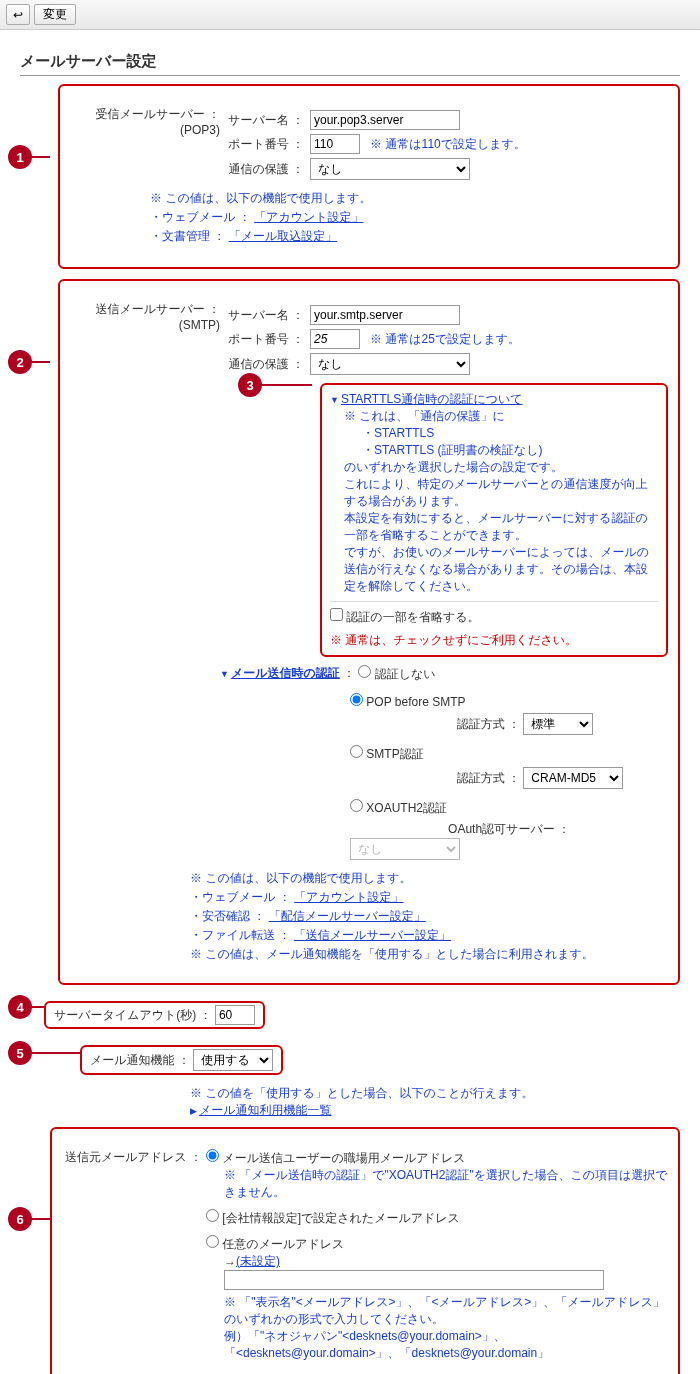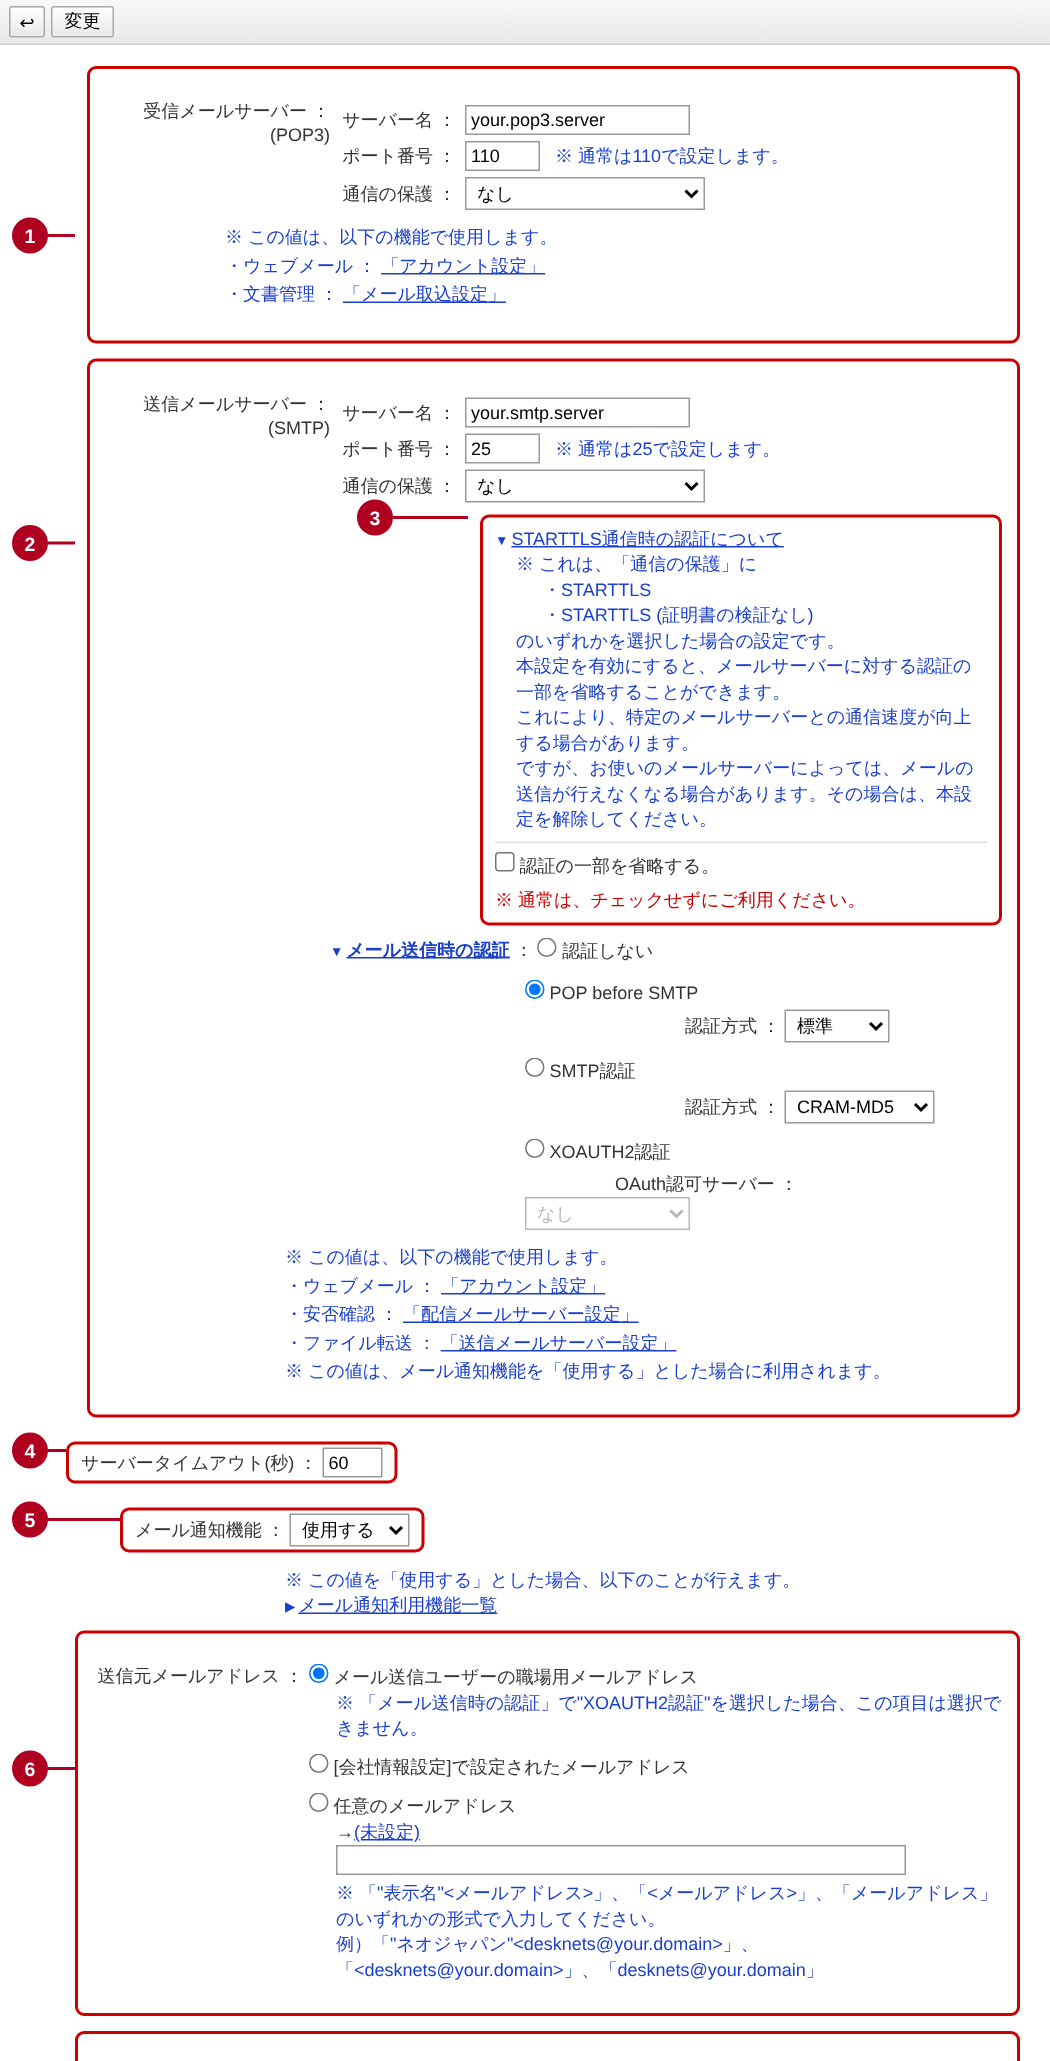--- a/index.html
+++ b/index.html
@@ -14,36 +14,37 @@
 .callout { position:absolute; width:24px; height:24px; background:#b00020; border-radius:50%; color:#fff; font-weight:bold; display:flex; align-items:center; justify-content:center; font-size:13px; z-index:5; }
 .callout-line { position:absolute; height:2px; background:#b00020; z-index:4; }
 .row { display:flex; align-items:center; margin:4px 0; }
 .note-blue { color: #1a3fcf; font-size:12px; }
 .note-red { color: #c00; font-size:12px; }
 .link { color: #1a3fcf; text-decoration: underline; cursor:pointer; }
 input[type=text], input[type=password], select { font-size:12px; padding:1px 3px; border:1px solid #999; background:#fff; }
 input[type=text] { height:20px; }
 select { height:22px; }
 .sub-lbl { display:inline-block; width:110px; text-align:right; margin-left: 60px; }
-.sub-lbl2 { display:inline-block; width:160px; text-align:left; margin-left: 60px; }
+.sub-lbl2 { display:inline-block; width:160px; text-align:right; margin-left: 60px; }
 .triangle-right::before { content:"▶"; font-size:9px; color:#1a3fcf; margin-right:2px; }
 .triangle-down::before { content:"▼"; font-size:9px; color:#1a3fcf; margin-right:2px; }
 .bullet { color:#1a3fcf; }
 .small-row { margin:2px 0; }
 </style>
 </head>
 <body>
 
 <div class="toolbar">
   <button class="back-btn">↩</button>
   <button>変更</button>
 </div>
 
 <div class="content">
 
+  <div class="section-title">メールサーバー設定</div>
 
   <div class="callout" style="left:8px; top:115px;">1</div>
   <div class="callout-line" style="left:32px; top:126px; width:18px;"></div>
 
   <div class="red-box">
     <div style="display:flex;">
       <div style="width:150px; text-align:right;">
         <div>受信メールサーバー ：</div>
         <div>(POP3)</div>
       </div>
@@ -79,42 +80,42 @@
         <div>送信メールサーバー ：</div>
         <div>(SMTP)</div>
       </div>
       <div style="flex:1;">
         <div class="row">
           <span style="width:90px; text-align:right; padding-right:6px;">サーバー名 ：</span>
           <input type="text" style="width: 150px;" value="your.smtp.server">
         </div>
         <div class="row">
           <span style="width:90px; text-align:right; padding-right:6px;">ポート番号 ：</span>
-          <input type="text" style="width: 50px;" value="25">
+          <input type="text" style="width: 50px; font-style: italic;" value="25">
           <span class="note-blue" style="margin-left:10px;">※ 通常は25で設定します。</span>
         </div>
         <div class="row">
           <span style="width:90px; text-align:right; padding-right:6px;">通信の保護 ：</span>
           <select style="width:160px;"><option>なし</option></select>
         </div>
       </div>
     </div>
 
     <div class="callout" style="left:178px; top:92px;">3</div>
     <div class="callout-line" style="left:202px; top:103px; width:50px;"></div>
 
     <div class="red-box-inner" style="margin-left:250px;">
       <div class="triangle-down"><span class="link" style="font-weight:normal;">STARTTLS通信時の認証について</span></div>
       <div class="note-blue" style="margin-left:14px;">
         <div>※ これは、「通信の保護」に</div>
         <div style="margin-left:18px;">・STARTTLS</div>
         <div style="margin-left:18px;">・STARTTLS (証明書の検証なし)</div>
         <div>のいずれかを選択した場合の設定です。</div>
+        <div>これにより、特定のメールサーバーとの通信速度が向上する場合があります。</div>
         <div>本設定を有効にすると、メールサーバーに対する認証の一部を省略することができます。</div>
-        <div>これにより、特定のメールサーバーとの通信速度が向上する場合があります。</div>
         <div>ですが、お使いのメールサーバーによっては、メールの送信が行えなくなる場合があります。その場合は、本設定を解除してください。</div>
       </div>
       <hr style="margin:6px 0; border:none; border-top:1px solid #ddd;">
       <label><input type="checkbox" style=""> <span>認証の一部を省略する。</span></label>
       <div class="note-red" style="margin-top:6px;">※ 通常は、チェックせずにご利用ください。</div>
     </div>
 
     <div style="margin-left:150px; margin-top:8px;">
       <span class="triangle-down"><span class="link" style="font-weight:bold;">メール送信時の認証</span></span><span> ：</span>
       <span style="display:inline-block; vertical-align:top;">

